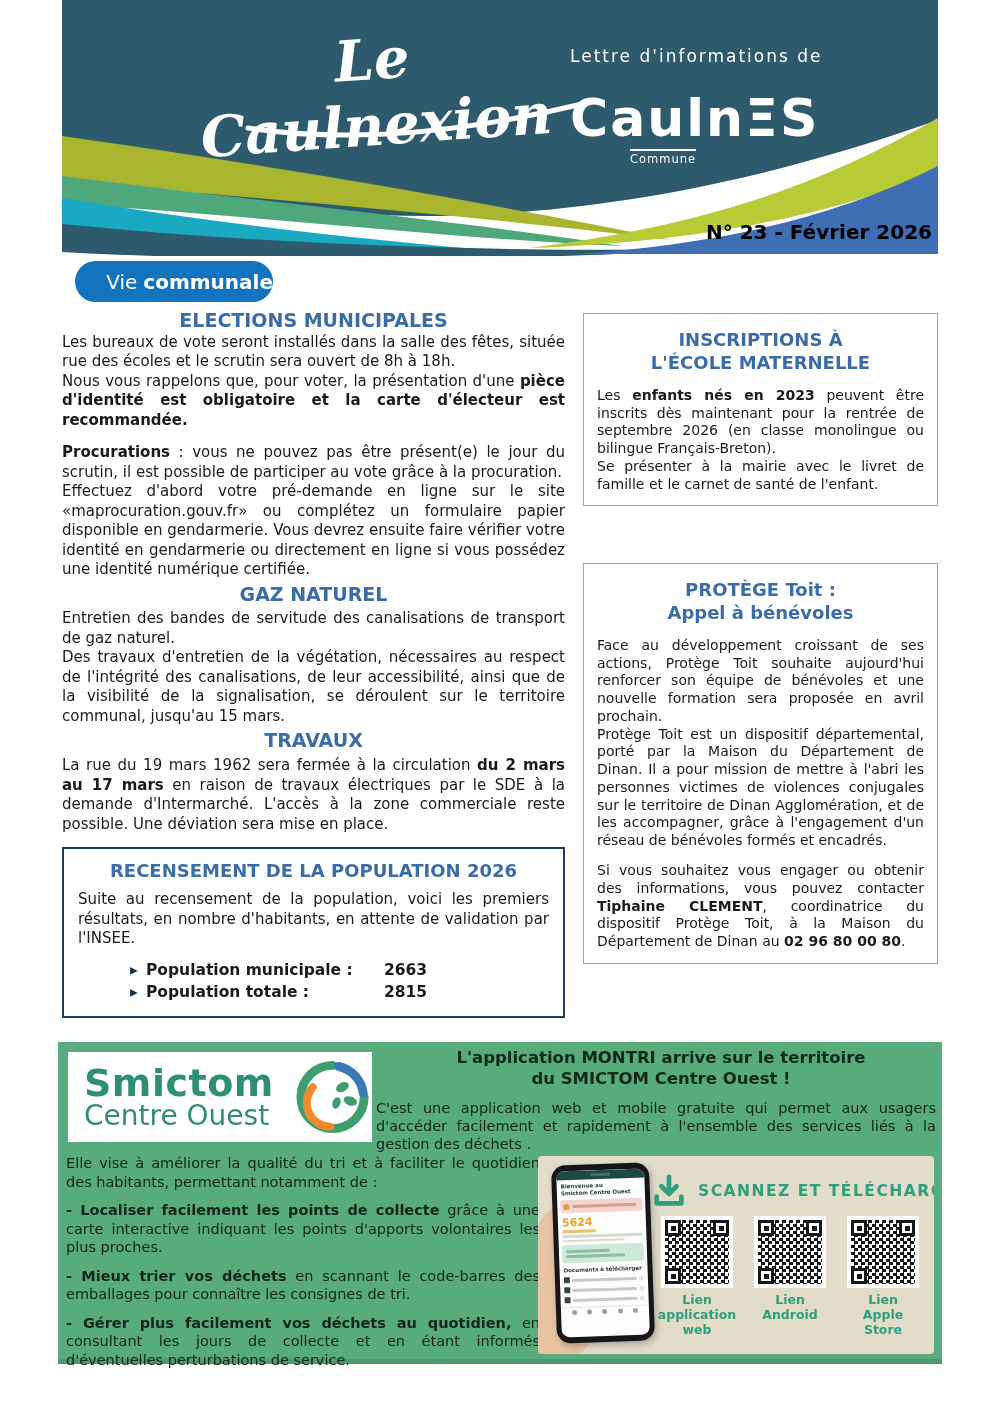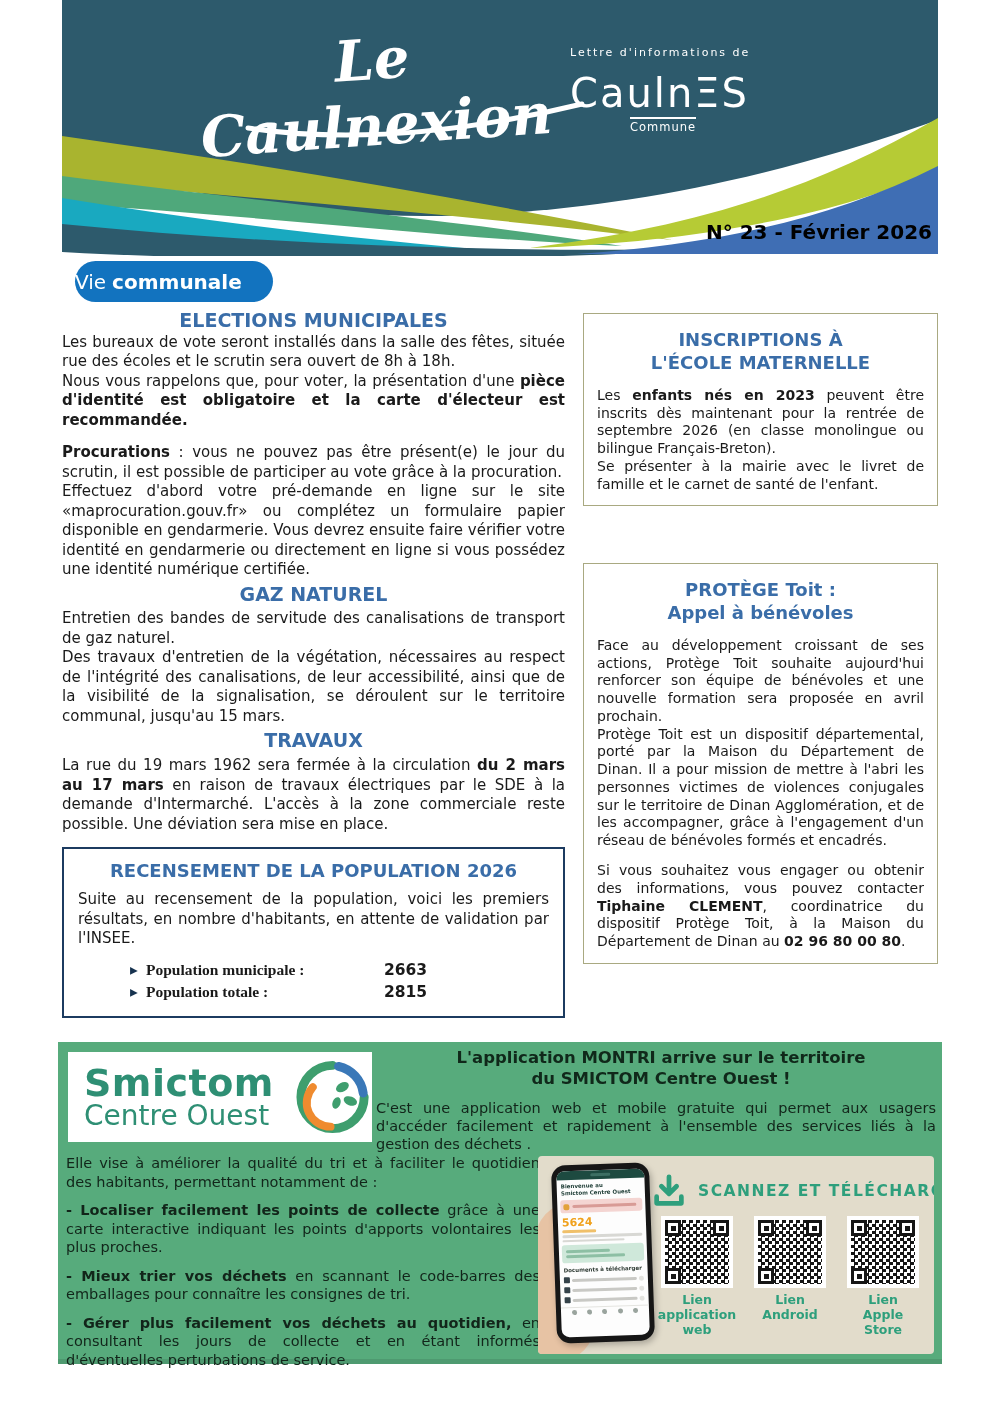--- a/index.html
+++ b/index.html
@@ -10,45 +10,45 @@
   }
   
   .header { position:absolute; left:62px; top:0; width:876px; height:256px; }
   .header svg.swoosh { position:absolute; inset:0; }
   .masthead {
     position:absolute; left:92px; top:26px; width:440px; text-align:center;
     font-family:"DejaVu Serif", serif; font-style:italic; font-weight:bold;
     font-size:56px; color:#ffffff; transform:rotate(-4deg); letter-spacing:0px;
   }
   .logoblock { position:absolute; left:508px; top:46px; width:230px; color:#fff; }
-  .logo-top { font-size:11px; letter-spacing:2px; white-space:nowrap; }
-  .logo-name { font-size:40px; letter-spacing:2px; margin-top:11px; font-weight:normal; }
+  .logo-top { font-size:17px; letter-spacing:2px; white-space:nowrap; }
+  .logo-name { font-size:52px; letter-spacing:2px; margin-top:22px; font-weight:bold; }
   .logo-sub { display:inline-block; font-size:11.5px; letter-spacing:1px; border-top:2px solid #fff; padding-top:1px; margin-left:60px; margin-top:-6px; }
   .issue { position:absolute; right:6px; top:220px; font-weight:bold; font-size:20px; color:#000000; }
   
   .badge {
     position:absolute; left:75px; top:261px; width:198px; height:41px;
     background:#1273BF; border-radius:22px; color:#fff; font-size:20px;
-    display:flex; align-items:center; justify-content:flex-start; gap:6px;
+    display:flex; align-items:center; justify-content:flex-end; gap:6px;
   }
   .badge b { font-weight:bold; }
   
   .left-col { position:absolute; left:62px; top:306px; width:503px; font-size:15px; line-height:1.3; text-align:justify; }
   h2.sec { color:#3A6DA8; font-size:19px; font-weight:bold; text-align:center; margin-top:2px; }
   .subtt { text-align:center; font-size:16.5px; margin-bottom:6px; }
   .blk { margin-bottom:0; }
   .gap { margin-top:13px; }
   .mt { margin-top:3px; }
   
   .recensement { border:2px solid #1C3B60; padding:10px 14px 12px 14px; margin-top:13px; background:#fff; }
   .recensement h3 { color:#3A6DA8; font-size:18px; text-align:center; margin-bottom:8px; }
   .poprows { margin-top:10px; padding-left:52px; }
   .poprow { display:flex; align-items:baseline; font-weight:bold; font-size:15.5px; line-height:1.45; }
   .poprow .arr { width:16px; color:#16324f; }
-  .poprow .plabel { width:238px;font-family:Liberation Serif, serif; }
+  .poprow .plabel { width:238px; }
   
   .rbox {
     position:absolute; left:583px; width:355px; background:#fff;
     border:1px solid #A9A981; padding:14px 13px 12px 13px;
     font-size:14px; line-height:1.27; text-align:justify;
   }
   .rbox .btitle { color:#3A6DA8; font-size:18px; font-weight:bold; text-align:center; line-height:1.3; }
   .rbox .btitle + .btitle { margin-bottom:12px; }
   #rbox1 { top:313px; }
   #rbox2 { top:563px; }

